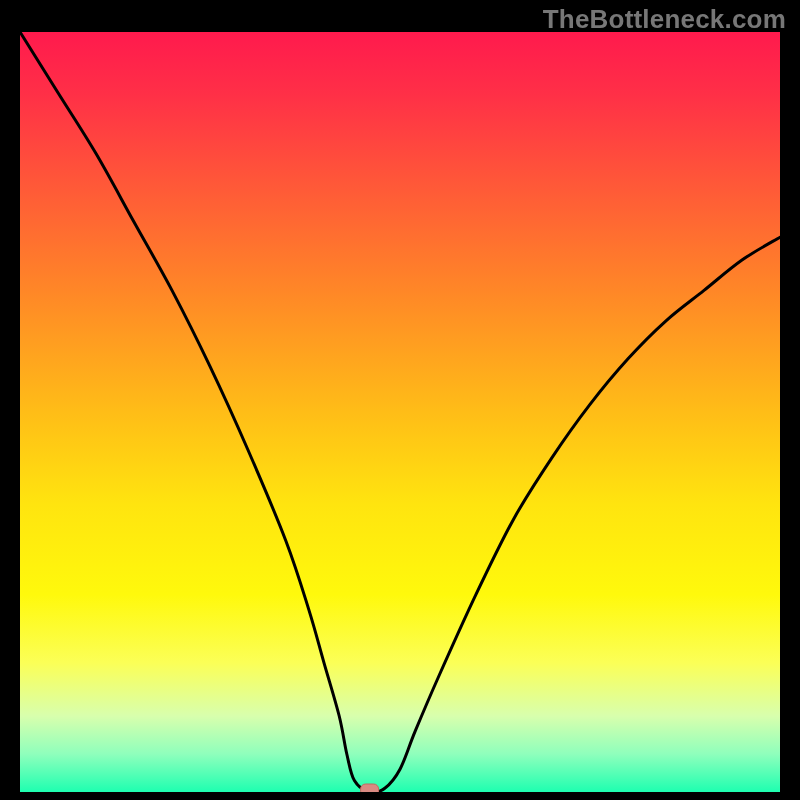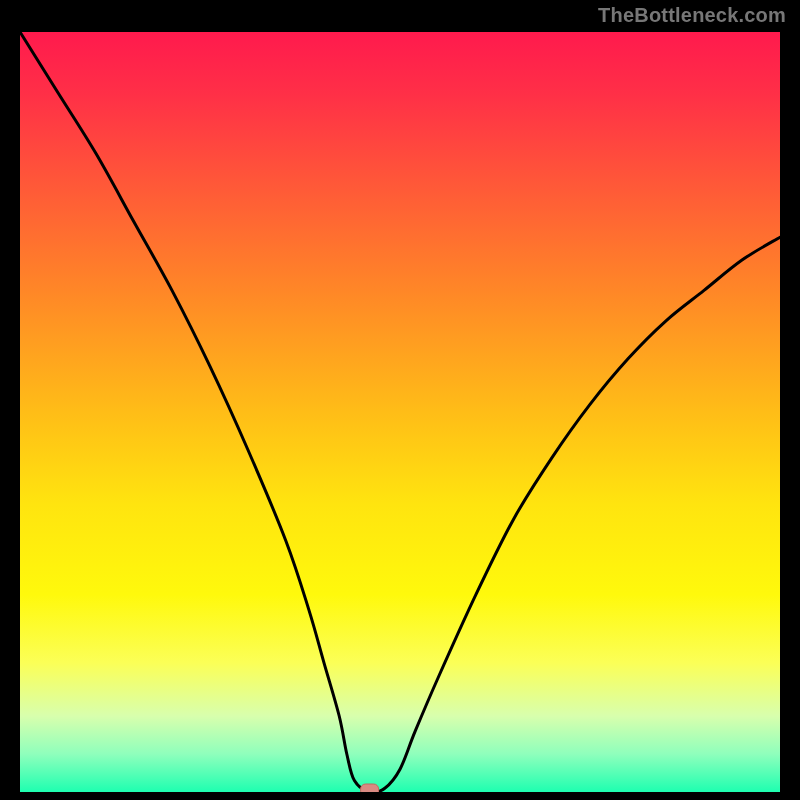--- a/index.html
+++ b/index.html
@@ -15,21 +15,21 @@
     position: relative;
     width: 800px;
     height: 800px;
     background: #000;
   }
   .attribution {
     position: absolute;
     top: 4px;
     right: 14px;
     color: #777;
-    font-size: 20px;
+    font-size: 26px;
     font-weight: 600;
     letter-spacing: 0.2px;
     z-index: 20;
   }
   .plot-outer {
     position: absolute;
     left: 20px;
     top: 32px;
     width: 760px;
     height: 760px;

